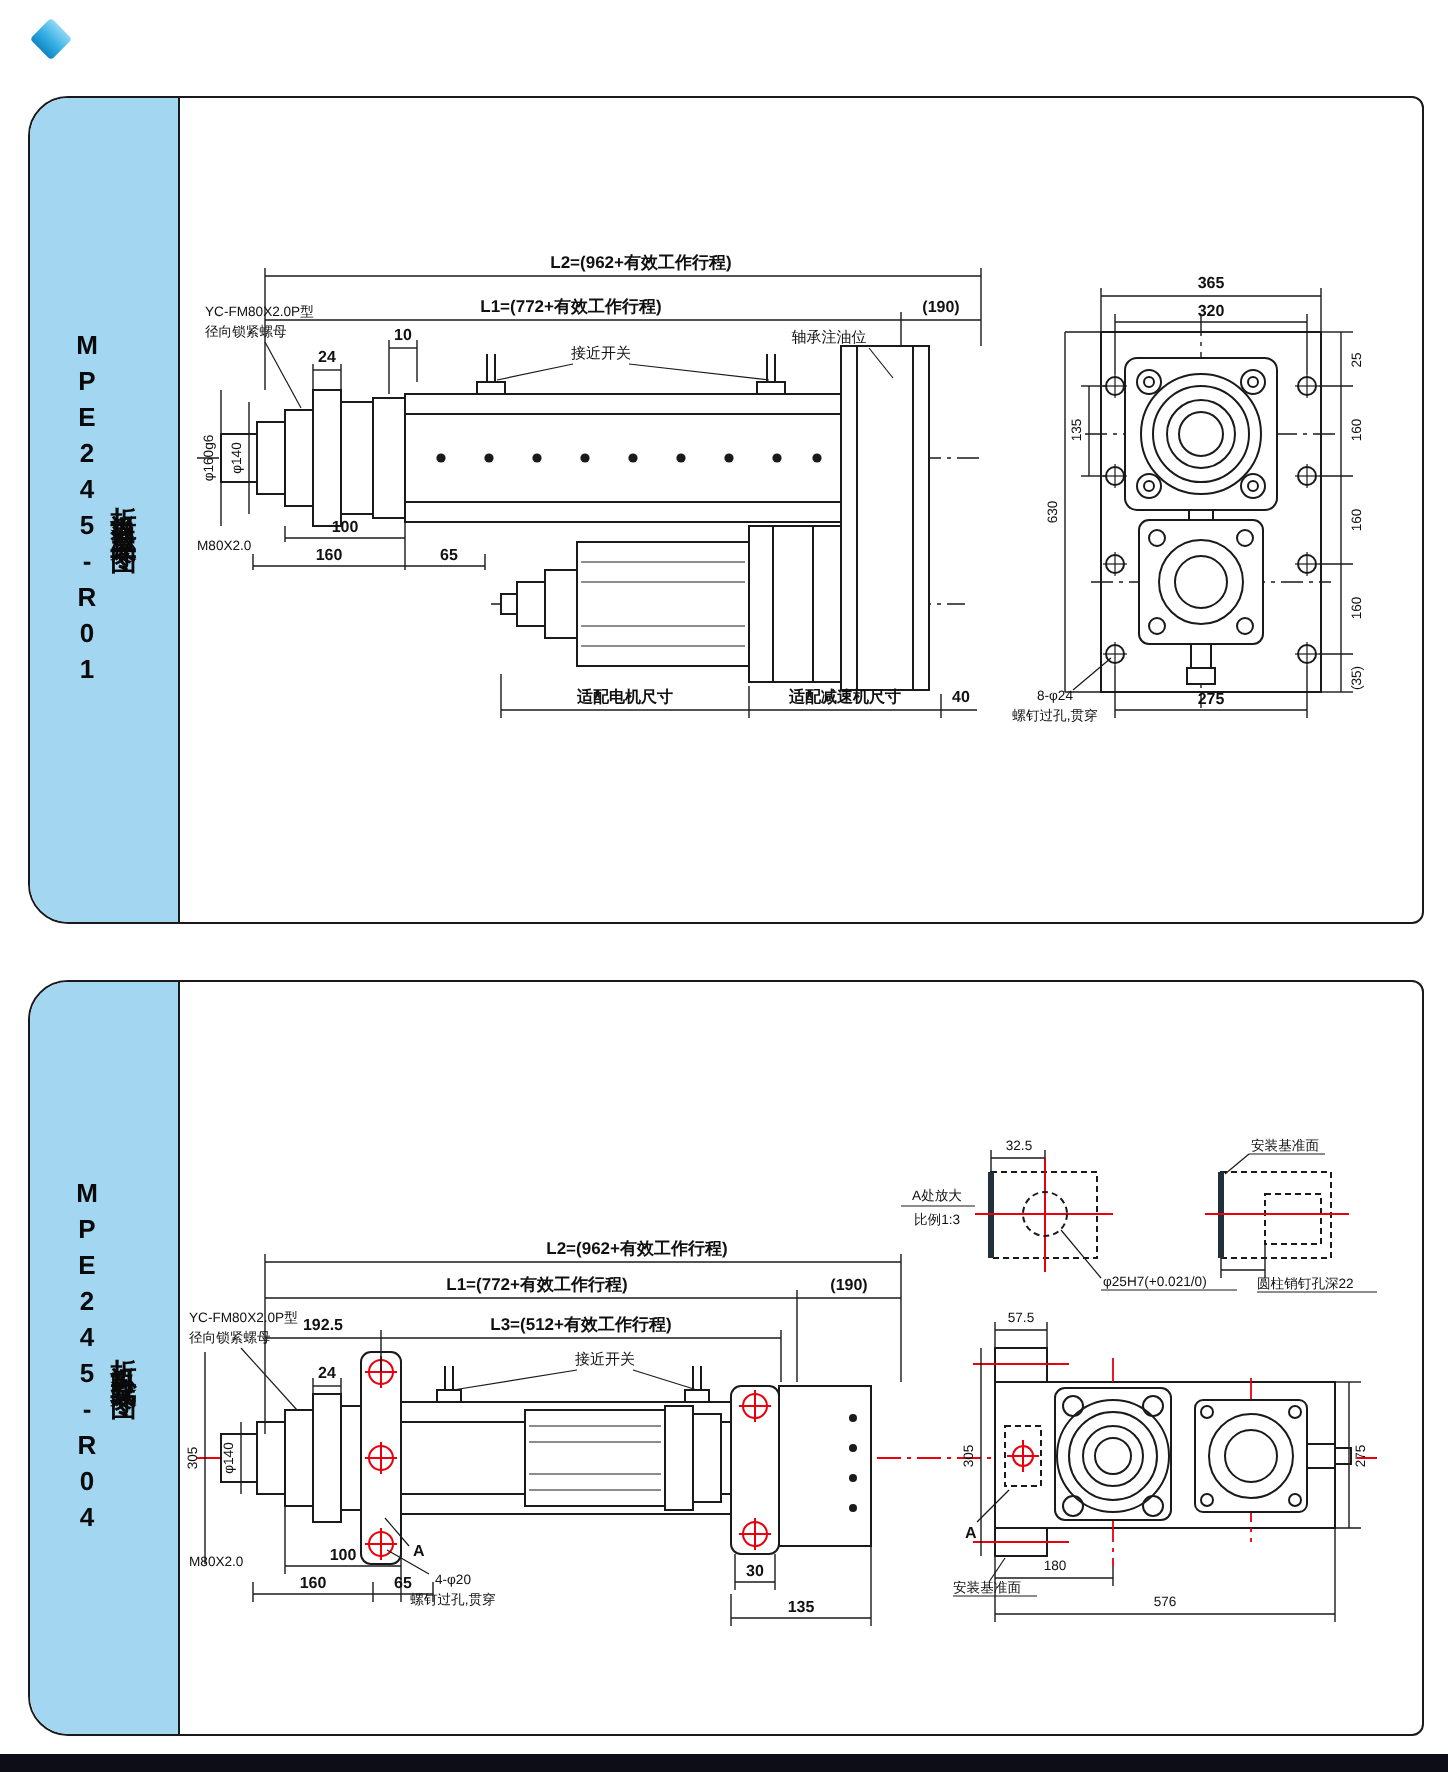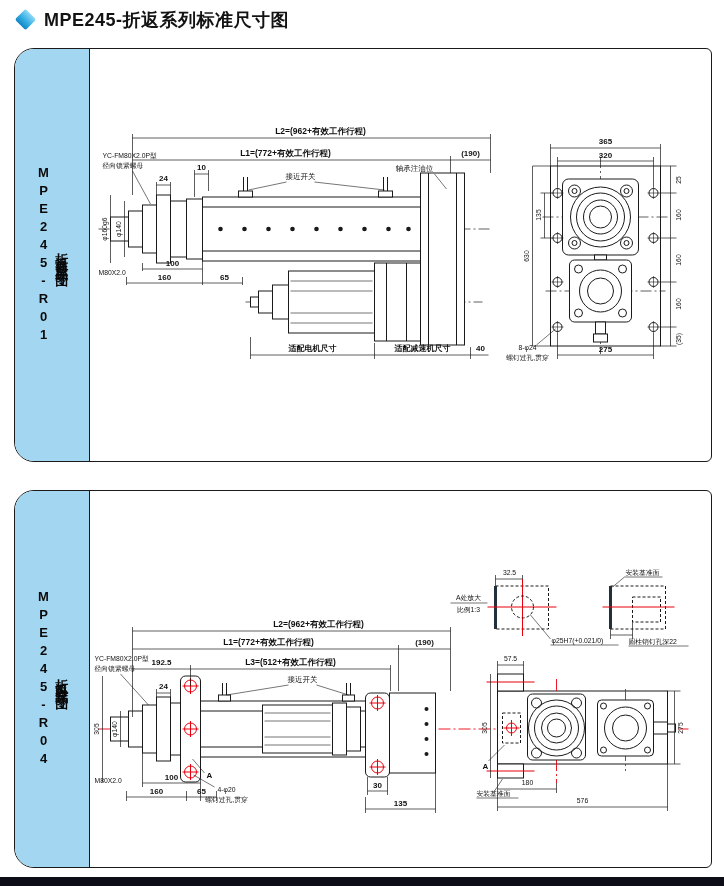--- a/index.html
+++ b/index.html
@@ -43,21 +43,20 @@
   
   .footbar{position:absolute;left:0;bottom:0;width:724px;height:9px;background:#0d0d18;}
 </style>
 </head>
 <body>
 
 <div class="page">
 
   <div class="hdr">
     <div class="diamond"></div>
-    <div class="title">MPE245-折返系列标准尺寸图</div>
   </div>
 
   <section class="panel p1">
     <div class="sidebar">
       <div class="vtext">
         <div>折返前法兰尺寸图</div>
         <div>MPE245-R01</div>
       </div>
     </div>
     <div class="dwgwrap">

